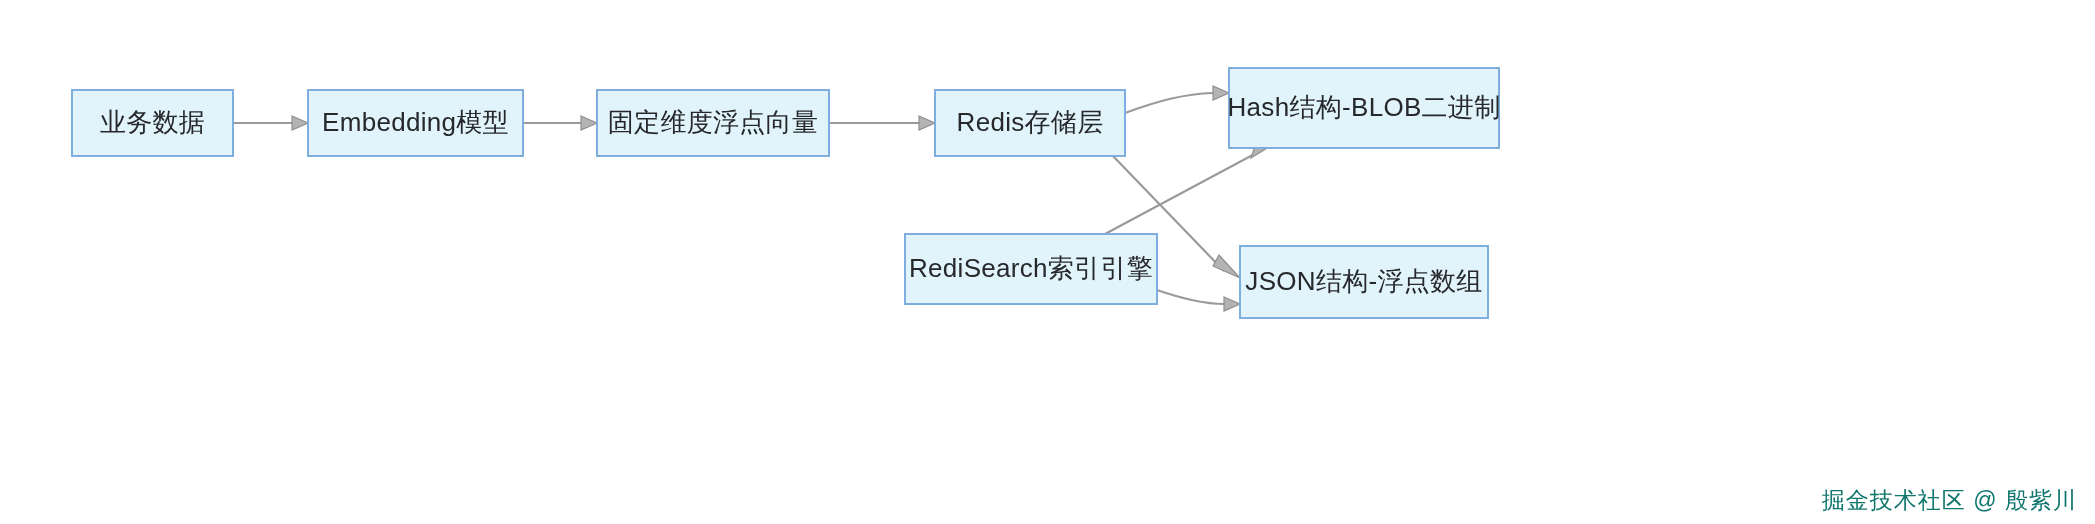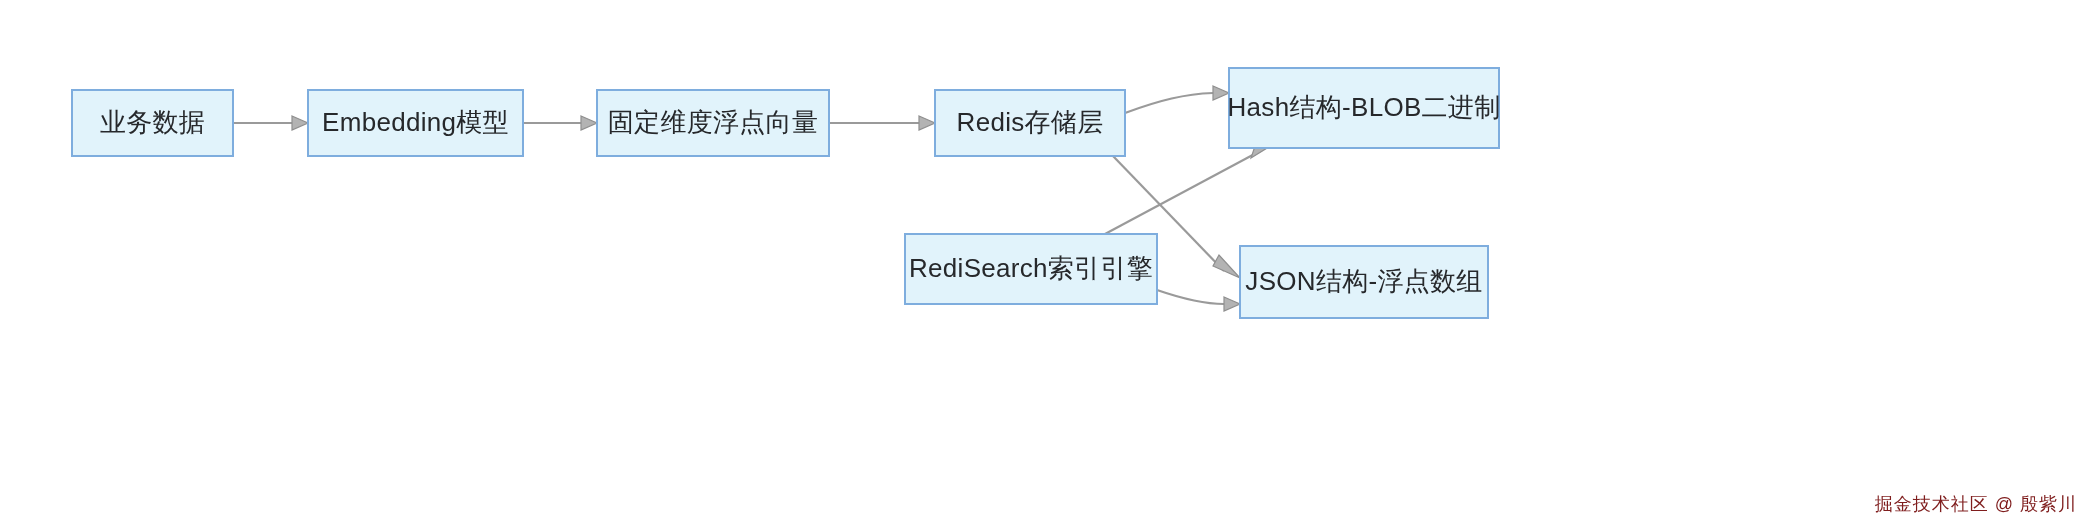--- a/index.html
+++ b/index.html
@@ -42,22 +42,22 @@
   .edge-arrow {
     fill: #b3b3b3;
     stroke: #8f8f8f;
     stroke-width: 1.2;
   }
   .watermark {
     position: absolute;
     right: 18px;
     bottom: 8px;
     font-family: "Liberation Sans", "DejaVu Sans", sans-serif;
-    font-size: 18px;
-    color: #7f1d1d;
+    font-size: 23px;
+    color: #0f766e;
     letter-spacing: 1px;
     white-space: nowrap;
     user-select: none;
   }
 </style>
 </head>
 <body>
 
 <svg id="diagram-canvas" viewBox="0 0 2095 524" xmlns="http://www.w3.org/2000/svg">
 

